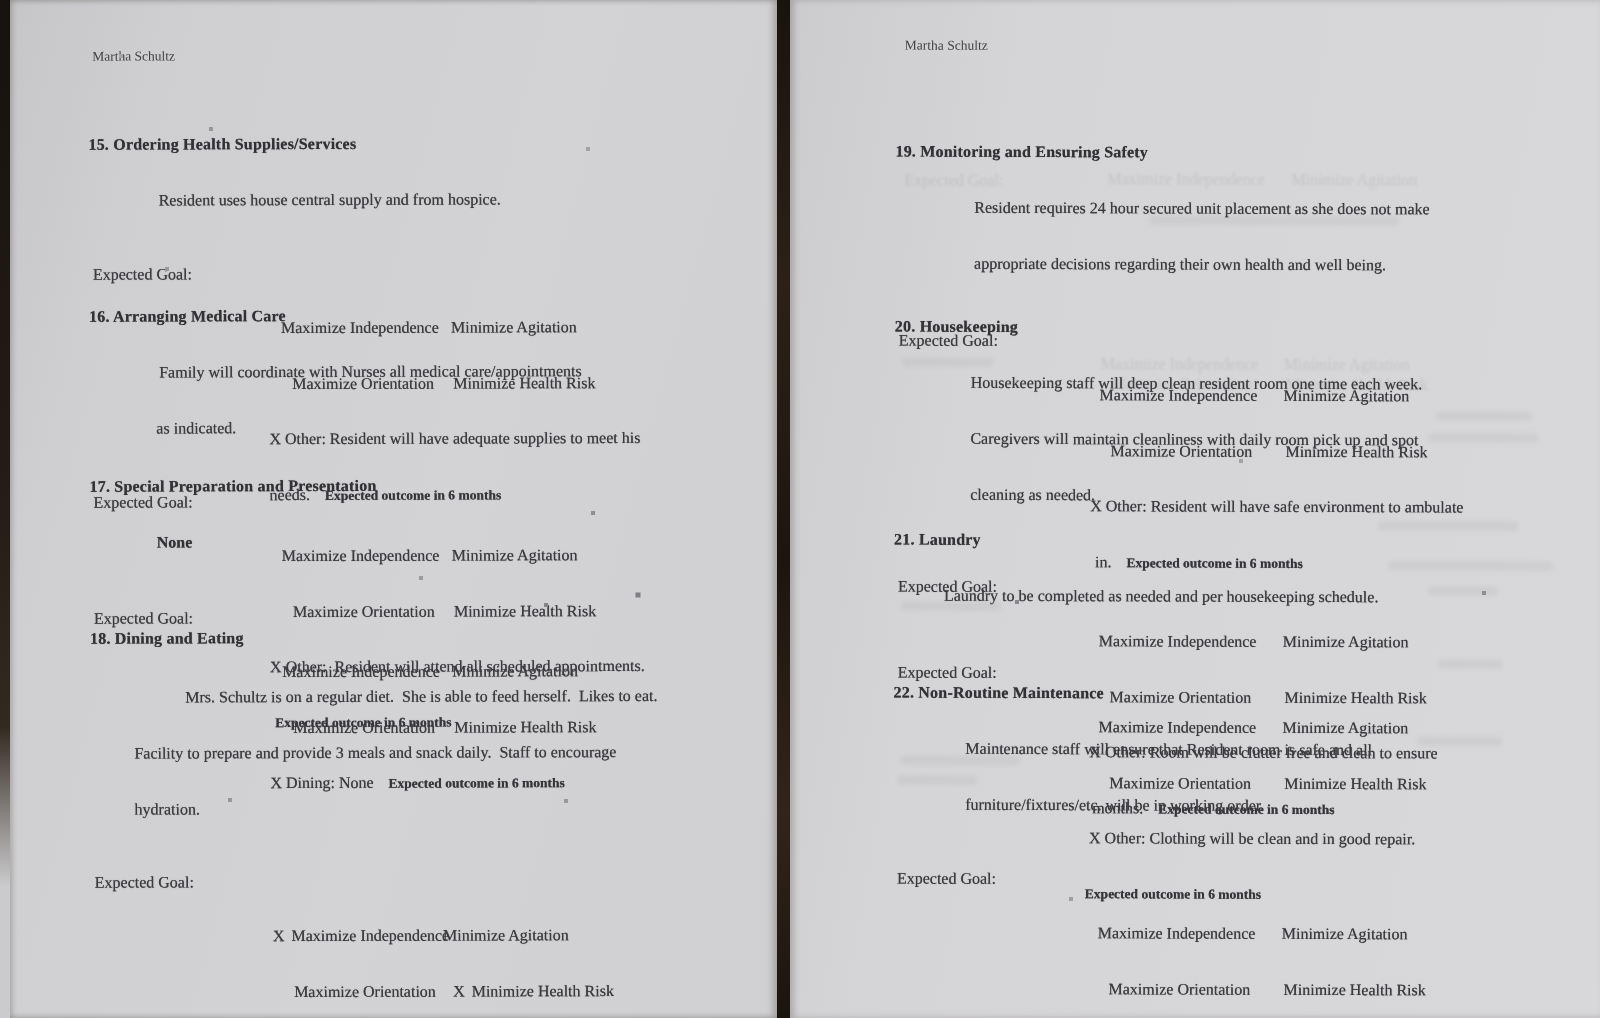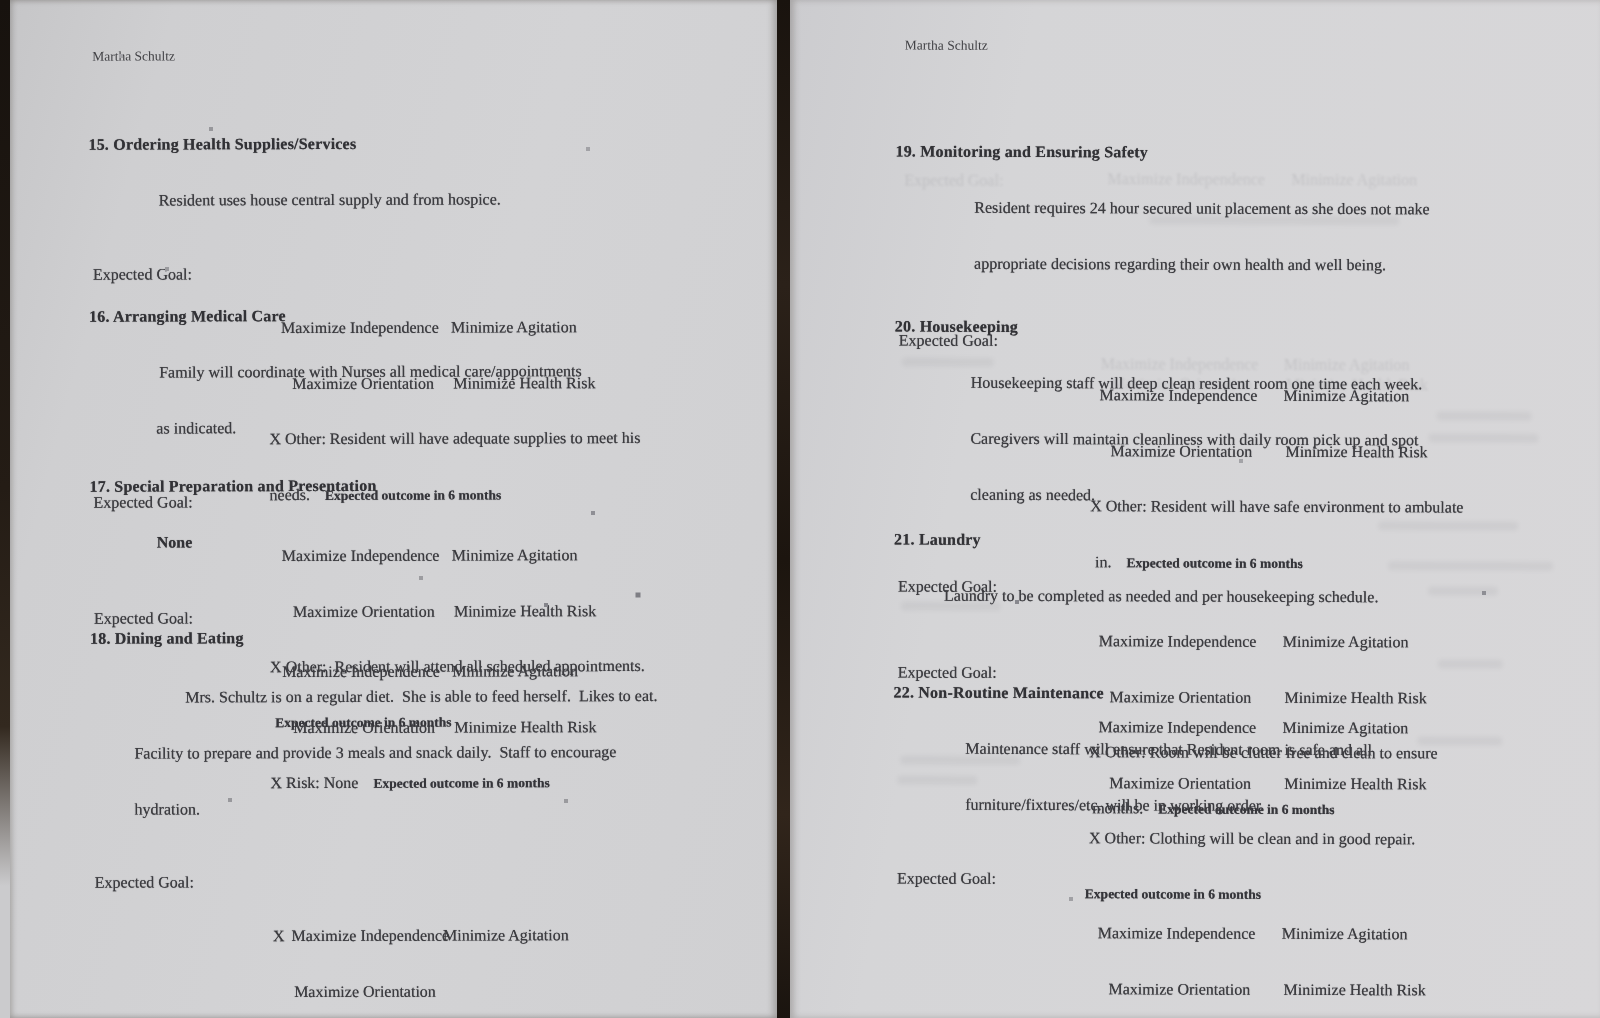--- a/index.html
+++ b/index.html
@@ -117,37 +117,38 @@
     <div class="goal-block" style="margin-top:20px">
       <span class="goal-label line">Expected Goal:</span>
       <div class="line grow">
         <span><span class="xm"></span><span>Maximize Independence</span></span>
         <span><span class="xm"></span><span>Minimize Agitation</span></span>
       </div>
       <div class="line grow">
         <span class="r2c1"><span class="xm"></span><span>Maximize Orientation</span></span>
         <span class="r2c2"><span class="xm"></span><span>Minimize Health Risk</span></span>
       </div>
-      <div class="line oline"><span>X Risk: None</span><span class="bsmall mlg">Expected outcome in 6 months</span></div>
+      <div class="line oline"><span>X Dining: None</span><span class="bsmall mlg">Expected outcome in 6 months</span></div>
     </div>
   </div>
 
   <div class="section lp" style="left:78px;top:592px;width:690px">
     <div class="line title">18. Dining and Eating</div>
     <div class="line" style="padding-left:95px;margin-top:3px">Mrs. Schultz is on a regular diet.  She is able to feed herself.  Likes to eat.</div>
     <div class="line" style="padding-left:44px">Facility to prepare and provide 3 meals and snack daily.  Staff to encourage</div>
     <div class="line" style="padding-left:44px">hydration.</div>
     <div class="goal-block" style="margin-top:17px">
       <span class="goal-label line">Expected Goal:</span>
       <div class="line grow" style="padding-left:182px">
         <span><span class="xm">X</span><span>Maximize Independence</span></span>
         <span><span class="xm"></span><span>Minimize Agitation</span></span>
       </div>
       <div class="line grow">
         <span class="r2c1"><span class="xm"></span><span>Maximize Orientation</span></span>
+        <span><span class="xm">X</span><span>Minimize Health Risk</span></span>
       </div>
       
       
       
     </div>
   </div>
 
  </div>
 </div>
 

